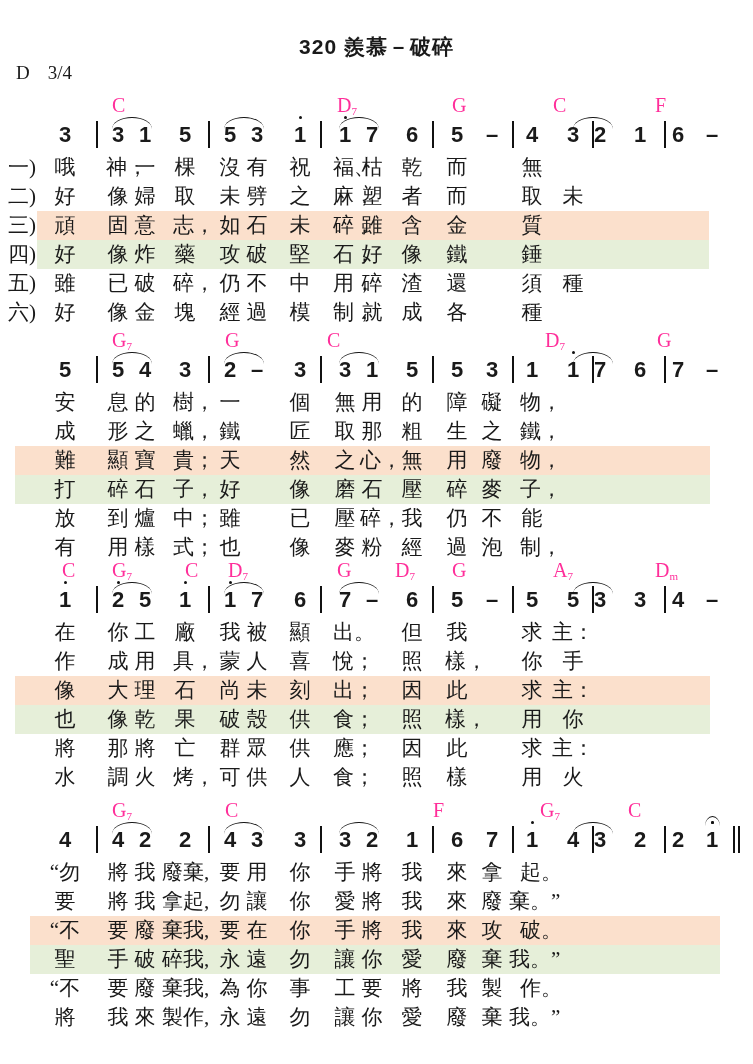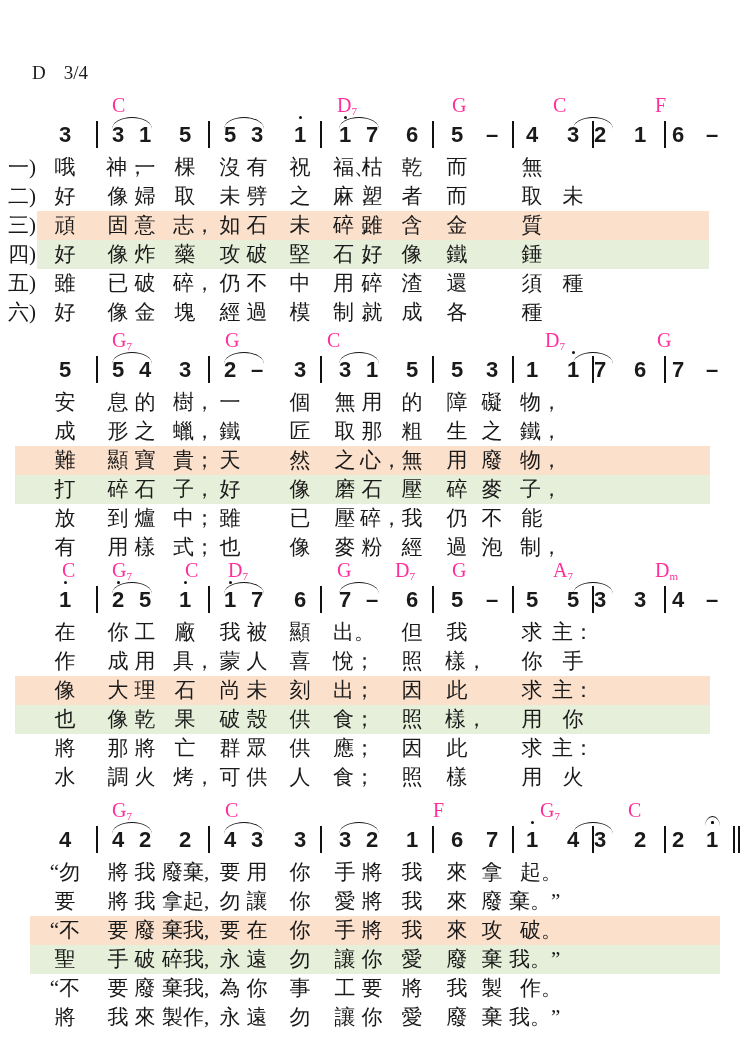--- a/index.html
+++ b/index.html
@@ -9,21 +9,21 @@
   }
   .page{position:relative;width:753px;height:1064px;}
 
   
   .title{
     position:absolute;left:0;top:33px;width:753px;text-align:center;
     font-family:"Liberation Sans", sans-serif;
     font-weight:bold;font-size:21px;letter-spacing:1px;
   }
   .keysig{
-    position:absolute;left:32px;top:62px;
+    position:absolute;left:16px;top:62px;
     font-family:"Liberation Serif", serif;font-size:19px;
   }
   .keysig .k{margin-right:18px;}
 
   
   .block{position:absolute;left:0;width:753px;}
 
   
   .chords{position:relative;height:24px;}
   .chord{
@@ -89,20 +89,21 @@
     text-align:center;z-index:2;
   }
   .lrow .ch.w1{width:24px;margin-left:-12px;}
   .lrow .ch.w2{width:46px;margin-left:-23px;}
 </style>
 </head>
 <body>
 
 <div class="page">
 
+  <div class="title">320  羨慕－破碎</div>
 
   <div class="keysig">
     <span class="k">D</span><span>3/4</span>
   </div>
 
   <div id="score">
       <div class="block" style="top: 95px;">
         <div class="chords">
           <span class="chord" style="left: 112px;">C</span>
           <span class="chord" style="left: 337px;">D<sub>7</sub></span>

